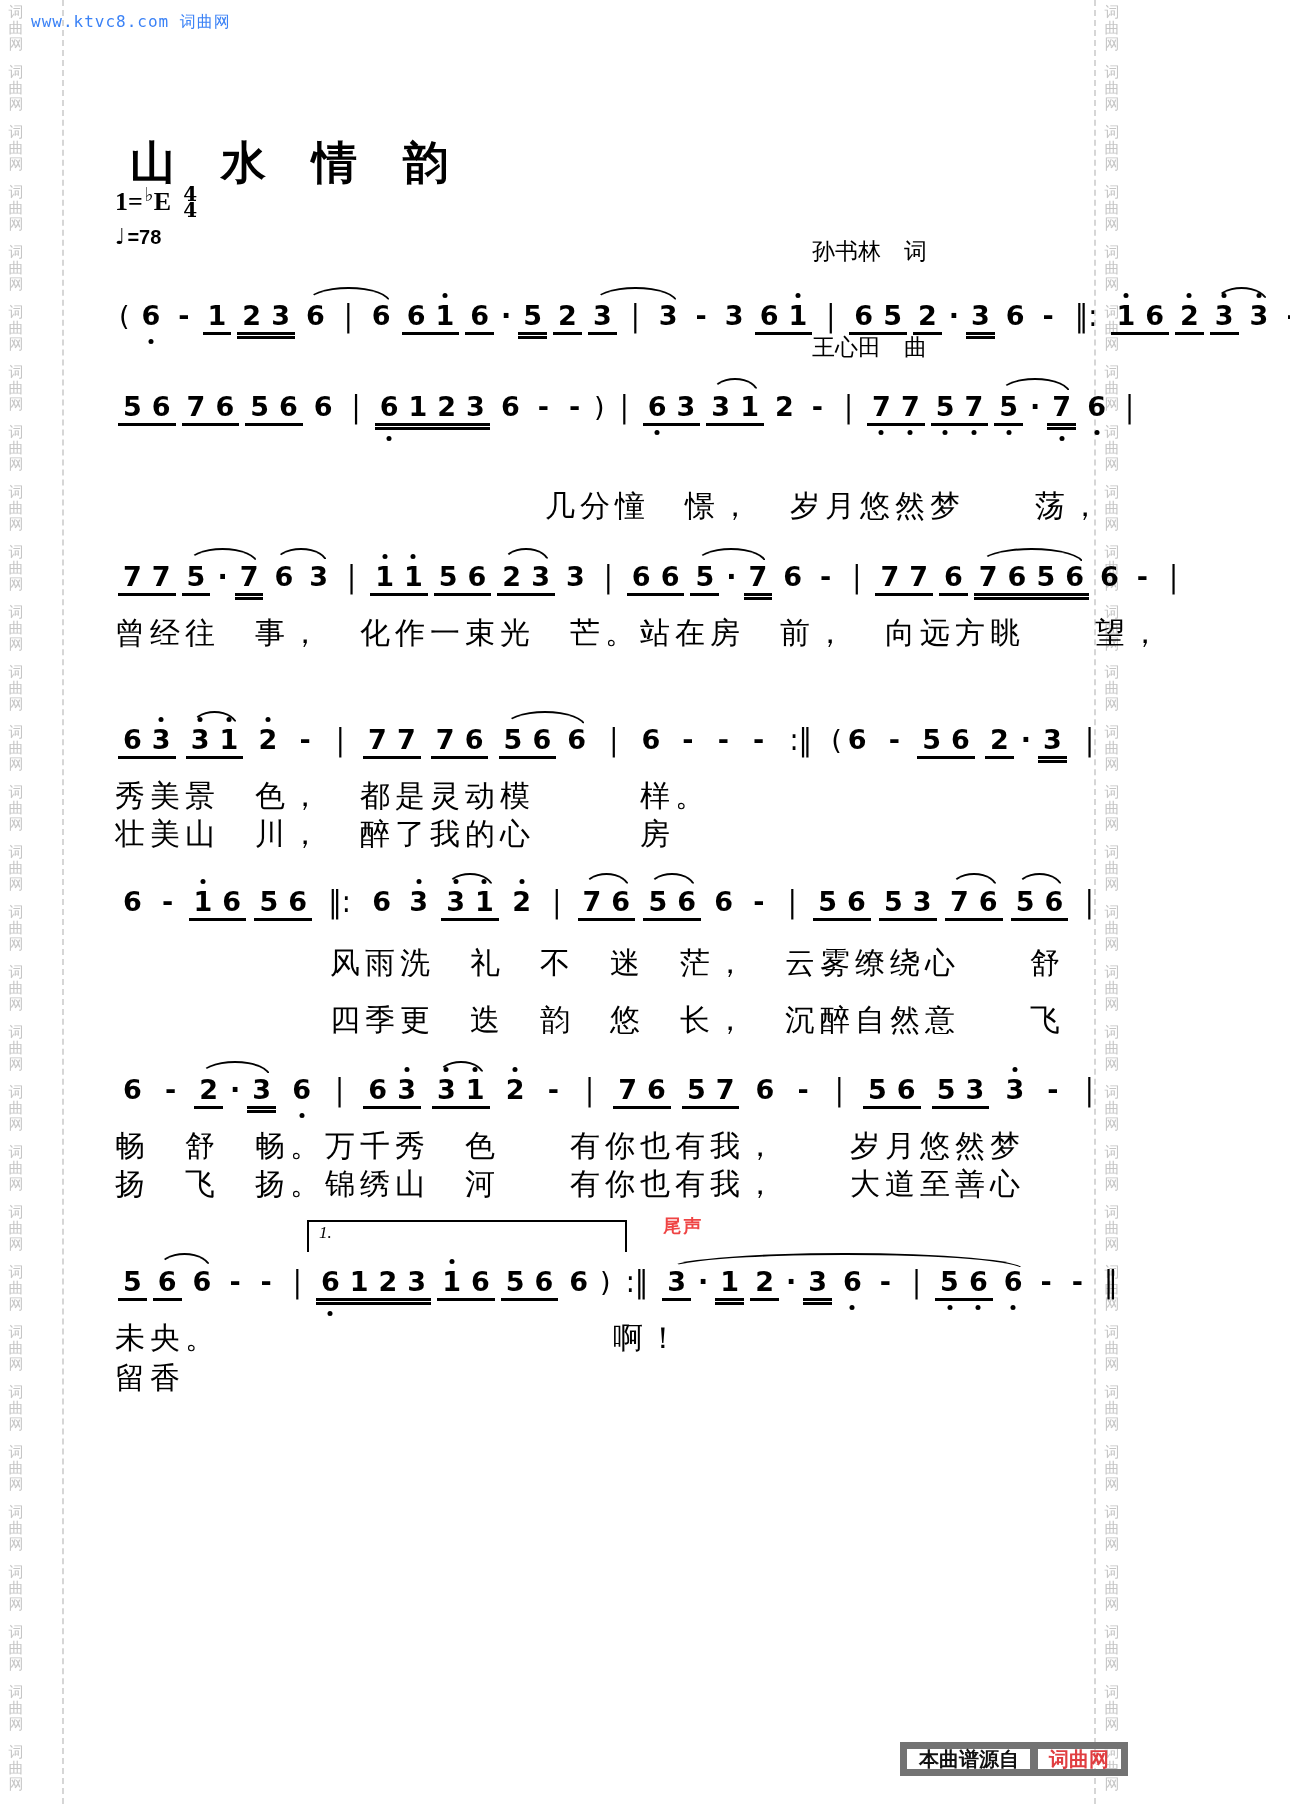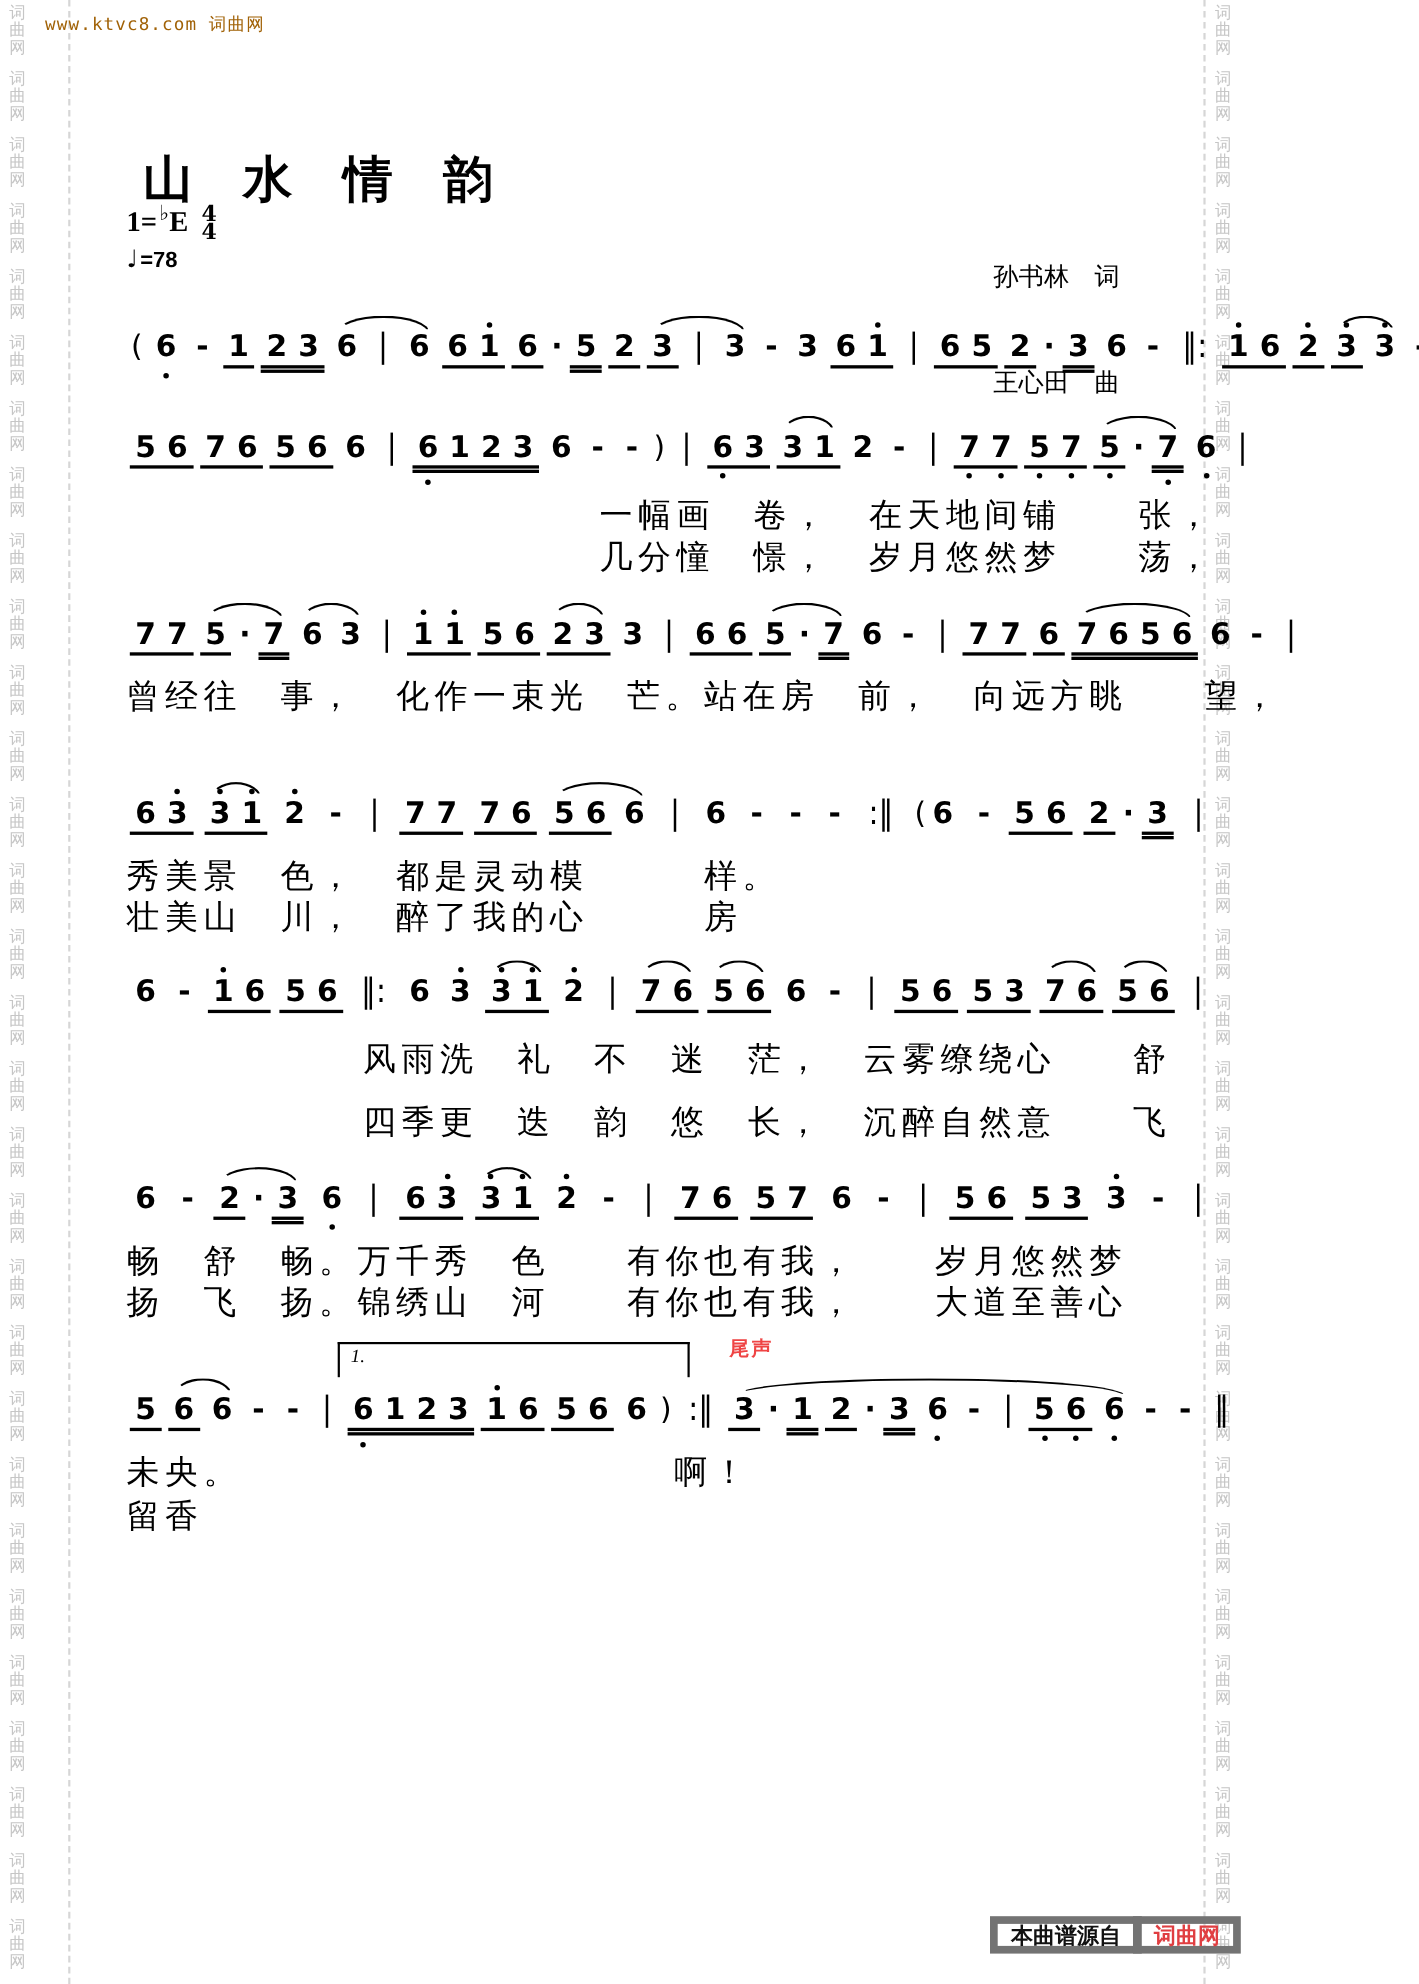--- a/index.html
+++ b/index.html
@@ -9,29 +9,29 @@
   
   .rail{position:absolute;top:4px;width:20px;text-align:center;color:#c6c6c6}
   .rail.left{left:6px}
   .rail.right{left:1102px}
   .rail-group{margin-bottom:12px}
   .rail-ch{height:16px;line-height:16px;font-size:15px}
   .vdash{position:absolute;top:0;bottom:0;width:0;border-left:2px dashed #d6d6d6}
   .vdash.left{left:62px}
   .vdash.right{left:1094px}
 
-  .watermark{position:absolute;left:41px;top:12px;font:16px "DejaVu Sans Mono",monospace;
-             color:#a16207;letter-spacing:1px;white-space:pre}
+  .watermark{position:absolute;left:31px;top:12px;font:16px "DejaVu Sans Mono",monospace;
+             color:#3b82f6;letter-spacing:1px;white-space:pre}
 
   .sheet{position:absolute;left:113px;top:0;width:1000px;height:1804px}
 
   .title{position:absolute;top:116px;left:0;width:100%;margin:17px;text-align:left;
          font-size:45px;font-weight:600;letter-spacing:46px;white-space:pre}
 
-  .credits{position:absolute;left:812px;top:172px;width:206px;text-align:right;
+  .credits{position:absolute;left:812px;top:172px;width:206px;text-align:left;
            font:400 23px "Liberation Serif",serif;line-height:32px;white-space:pre}
 
   .keysig{position:absolute;left:2px;top:186px;font:700 26px "Liberation Serif",serif;
           display:flex;align-items:center}
   .flat{font-family:"DejaVu Sans",sans-serif;font-size:19px;position:relative;top:-8px;margin-left:2px}
   .meter{display:inline-flex;flex-direction:column;text-align:center;font-size:20px;
          line-height:16px;margin-left:12px;font-family:"DejaVu Serif",serif;font-weight:700}
   .tempo{position:absolute;left:2px;top:224px;font:600 20px "Liberation Sans",sans-serif}
   .tnote{font-family:"DejaVu Sans",sans-serif;font-size:22px;margin-right:2px}
 
@@ -1242,21 +1242,20 @@
           <span class="part u0">
             <span class="note dash">-</span>
           </span>
         </span>
         <span class="cell">
           <span class="part u0">
             <span class="note bar">‖</span>
           </span>
         </span>
       </div>
-      <div class="lyric" style="top: 448px; left: 432px;">一幅画　卷，　在天地间铺　　张，</div>
       <div class="lyric" style="top: 486px; left: 432px;">几分憧　憬，　岁月悠然梦　　荡，</div>
       <div class="lyric" style="top: 613px; left: 2px;">曾经往　事，　化作一束光　芒。站在房　前，　向远方眺　　望，</div>
       <div class="lyric" style="top: 776px; left: 2px;">秀美景　色，　都是灵动模　　　样。</div>
       <div class="lyric" style="top: 814px; left: 2px;">壮美山　川，　醉了我的心　　　房</div>
       <div class="lyric" style="top: 943px; left: 217px;">风雨洗　礼　不　迷　茫，　云雾缭绕心　　舒</div>
       <div class="lyric" style="top: 1000px; left: 217px;">四季更　迭　韵　悠　长，　沉醉自然意　　飞</div>
       <div class="lyric" style="top: 1126px; left: 2px;">畅　舒　畅。万千秀　色　　有你也有我，　　岁月悠然梦</div>
       <div class="lyric" style="top: 1164px; left: 2px;">扬　飞　扬。锦绣山　河　　有你也有我，　　大道至善心</div>
       <div class="lyric" style="top: 1318px; left: 2px;">未央。</div>
       <div class="lyric" style="top: 1318px; left: 500px;">啊！</div>

